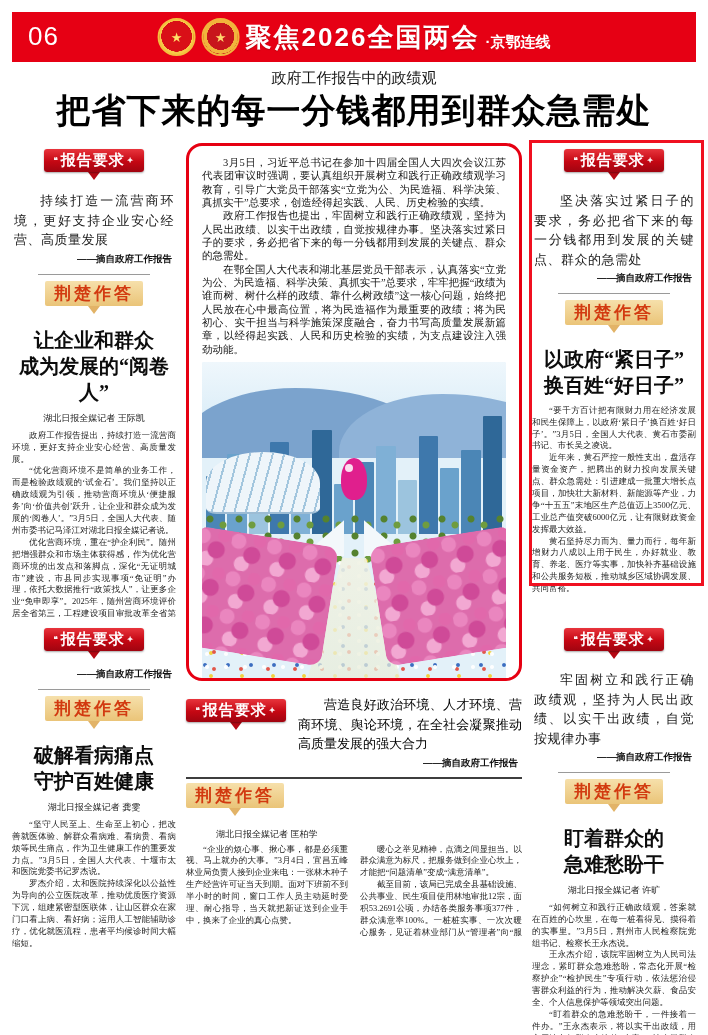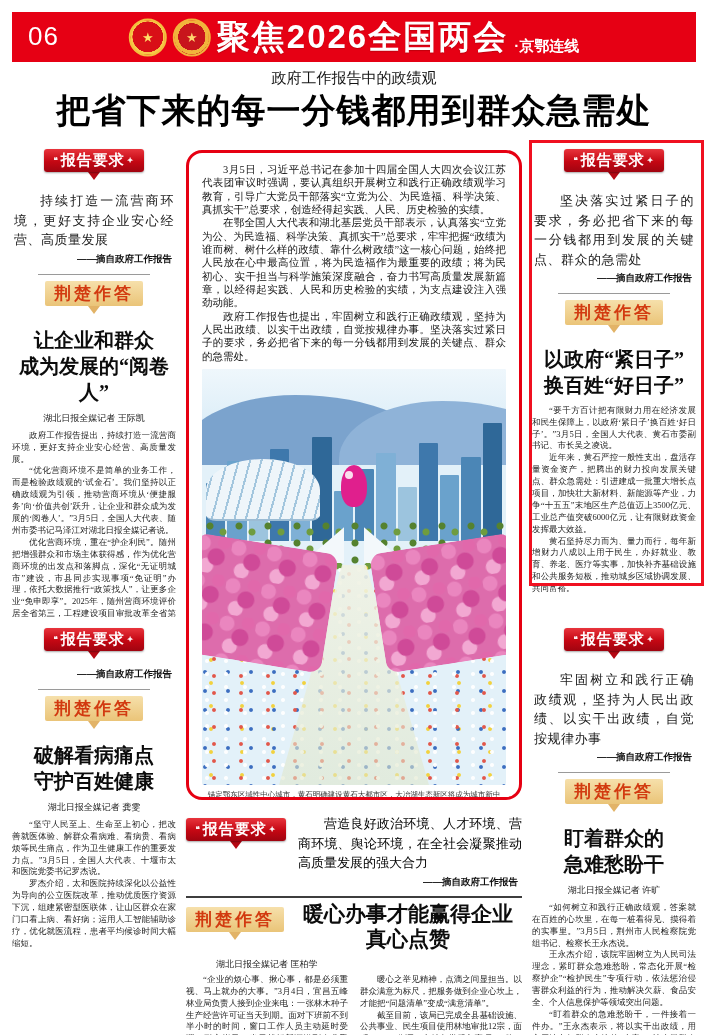--- a/index.html
+++ b/index.html
@@ -10,21 +10,21 @@
   .pageno{position:absolute;left:16px;top:9px;font-family:"Liberation Sans",sans-serif;
           font-size:26px;color:#fff;letter-spacing:1px;}
   .banner-center{position:absolute;left:50%;top:50%;transform:translate(-50%,-50%);
           display:flex;align-items:center;gap:6px;white-space:nowrap;}
   .emblem{width:34px;height:34px;border-radius:50%;display:inline-flex;align-items:center;
           justify-content:center;flex:0 0 auto;font-size:13px;line-height:1;}
   .emblem.nat{background:radial-gradient(circle at 50% 48%,#d90f17 0 62%,#f7c948 63%);
           border:2px solid #f3bf3e;color:#ffe069;}
   .emblem.cppcc{background:radial-gradient(circle at 50% 48%,#c8151c 0 55%,#f1b43c 56% 70%,#c8151c 71%);
           border:2px solid #f1b43c;color:#ffd76e;}
-  .banner-title{font-family:"Liberation Sans",sans-serif;font-weight:900;font-size:33px;
+  .banner-title{font-family:"Liberation Sans",sans-serif;font-weight:900;font-size:26px;
           color:#fff;letter-spacing:2px;text-shadow:0 1px 1px rgba(120,0,0,.35);}
   .banner-sub{font-family:"Liberation Sans",sans-serif;font-weight:700;font-size:15px;
           color:#fff;align-self:flex-end;padding-bottom:4px;}
   .masthead{position:absolute;right:10px;top:6px;text-align:right;color:#fff;}
   .mast-name{font-weight:700;font-size:18px;line-height:1.15;letter-spacing:2px;}
   .mast-date{font-family:"Liberation Sans",sans-serif;font-size:6.5px;line-height:1.5;opacity:.92;}
   .mast-credits{font-family:"Liberation Sans",sans-serif;font-size:6px;line-height:1.3;opacity:.92;}
   
   .head-block{position:absolute;left:0;top:69px;width:708px;text-align:center;}
   .kicker{font-family:"Liberation Sans",sans-serif;font-size:15px;color:#141414;}
@@ -56,22 +56,22 @@
   .source{font-family:"Liberation Sans",sans-serif;font-weight:700;font-size:9.5px;
           text-align:right;margin:3px 4px 0;color:#101010;}
   .divider{width:112px;border-top:1px solid #9a9a9a;margin:8px auto 2px;}
   .sec-title{margin:7px 0 0;font-weight:800;font-size:20px;line-height:1.32;text-align:center;color:#0c0c0c;}
   .byline{font-family:"Liberation Sans",sans-serif;font-size:9px;line-height:1.35;
           text-align:center;color:#222;margin-top:6px;}
   .body{margin-top:6px;}
   .body p,.cb-body p{margin:0;font-size:8.5px;line-height:1.4;text-align:justify;
           text-indent:2em;color:#1d1d1d;}
   
-  .lead-box{box-sizing:border-box;border:3px solid #e60012;border-radius:16px;height:650px;
-          margin-top:7px;padding:10px 13px 8px;overflow:hidden;}
+  .lead-box{box-sizing:border-box;border:3px solid #e60012;border-radius:16px;height:538px;
+          margin-top:0;padding:10px 13px 8px;overflow:hidden;}
   .lead-box p{margin:0;font-size:10.5px;line-height:1.27;text-align:justify;text-indent:2em;color:#141414;}
   .caption{font-family:"Liberation Sans",sans-serif;font-size:7.5px;line-height:1.5;
           color:#333;text-align:center;margin-top:4px;}
   
   .photo{position:relative;height:416px;margin-top:6px;overflow:hidden;background:#e3f1f9;border-radius:2px;}
   .photo div{position:absolute;}
   .ph-sky{left:0;right:0;top:0;height:95px;background:linear-gradient(#eff7fc,#cfe7f5);}
   .ph-mtn{border-radius:50% 60% 0 0/100% 100% 0 0;}
   .ph-mtn.m1{left:-8%;width:85%;top:26px;height:70px;background:#7ba3cd;}
   .ph-mtn.m2{left:45%;width:75%;top:32px;height:64px;background:#8fb3d8;}
@@ -186,22 +186,22 @@
         <p>“坚守人民至上、生命至上初心，把改善就医体验、解群众看病难、看病贵、看病烦等民生痛点，作为卫生健康工作的重要发力点。”3月5日，全国人大代表、十堰市太和医院党委书记罗杰说。</p>
         <p>罗杰介绍，太和医院持续深化以公益性为导向的公立医院改革，推动优质医疗资源下沉，组建紧密型医联体，让山区群众在家门口看上病、看好病；运用人工智能辅助诊疗，优化就医流程，患者平均候诊时间大幅缩短。</p>
 
       </div>
     </section>
   </div>
 
   <div class="col col-center">
     <div class="lead-box">
       <p>3月5日，习近平总书记在参加十四届全国人大四次会议江苏代表团审议时强调，要认真组织开展树立和践行正确政绩观学习教育，引导广大党员干部落实“立党为公、为民造福、科学决策、真抓实干”总要求，创造经得起实践、人民、历史检验的实绩。</p>
+      <p>政府工作报告也提出，牢固树立和践行正确政绩观，坚持为人民出政绩、以实干出政绩，自觉按规律办事。坚决落实过紧日子的要求，务必把省下来的每一分钱都用到发展的关键点、群众的急需处。</p>
       <p>在鄂全国人大代表和湖北基层党员干部表示，认真落实“立党为公、为民造福、科学决策、真抓实干”总要求，牢牢把握“政绩为谁而树、树什么样的政绩、靠什么树政绩”这一核心问题，始终把人民放在心中最高位置，将为民造福作为最重要的政绩；将为民初心、实干担当与科学施策深度融合，奋力书写高质量发展新篇章，以经得起实践、人民和历史检验的实绩，为支点建设注入强劲动能。</p>
-      <p>政府工作报告也提出，牢固树立和践行正确政绩观，坚持为人民出政绩、以实干出政绩，自觉按规律办事。坚决落实过紧日子的要求，务必把省下来的每一分钱都用到发展的关键点、群众的急需处。</p>
 
       <div class="photo">
         <div class="ph-sky"></div>
         <div class="ph-mtn m1"></div>
         <div class="ph-mtn m2"></div>
         <div class="ph-city">
           <i style="height:58px;background:#4b86b6"></i>
             <i style="height:80px;background:#6aa2cc"></i>
             <i style="height:44px;background:#9cc4de"></i>
             <i style="height:92px;background:#3e78ac"></i>
@@ -245,21 +245,20 @@
           <p class="cb-quote">营造良好政治环境、人才环境、营商环境、舆论环境，在全社会凝聚推动高质量发展的强大合力</p>
           <div class="source">——摘自政府工作报告</div>
         </div>
       </div>
       <div class="cb-rule"></div>
       <div class="cb-head">
         <div class="badge-wrap" style="margin-top:0">
           <span class="badge gold">荆楚作答</span>
           <div class="ptr gold"></div>
         </div>
-        <h2 class="cb-title">暖心办事才能赢得企业真心点赞</h2>
       </div>
       <div class="cb-byline">湖北日报全媒记者 匡柏学</div>
       <div class="cb-body">
         <p>“企业的烦心事、揪心事，都是必须重视、马上就办的大事。”3月4日，宜昌五峰林业局负责人接到企业来电：一张林木种子生产经营许可证当天到期。面对下班前不到半小时的时间，窗口工作人员主动延时受理、耐心指导，当天就把新证送到企业手中，换来了企业的真心点赞。</p>
         <p>暖心之举见精神，点滴之间显担当。以群众满意为标尺，把服务做到企业心坎上，才能把“问题清单”变成“满意清单”。</p>
         <p>截至目前，该局已完成全县基础设施、公共事业、民生项目使用林地审批12宗，面积53.2691公顷，办结各类服务事项377件，群众满意率100%。一桩桩实事、一次次暖心服务，见证着林业部门从“管理者”向“服务者”的转变，彰显着“以人民为中心”的政绩导向。</p>
 
       </div>
     </div>
   </div>

